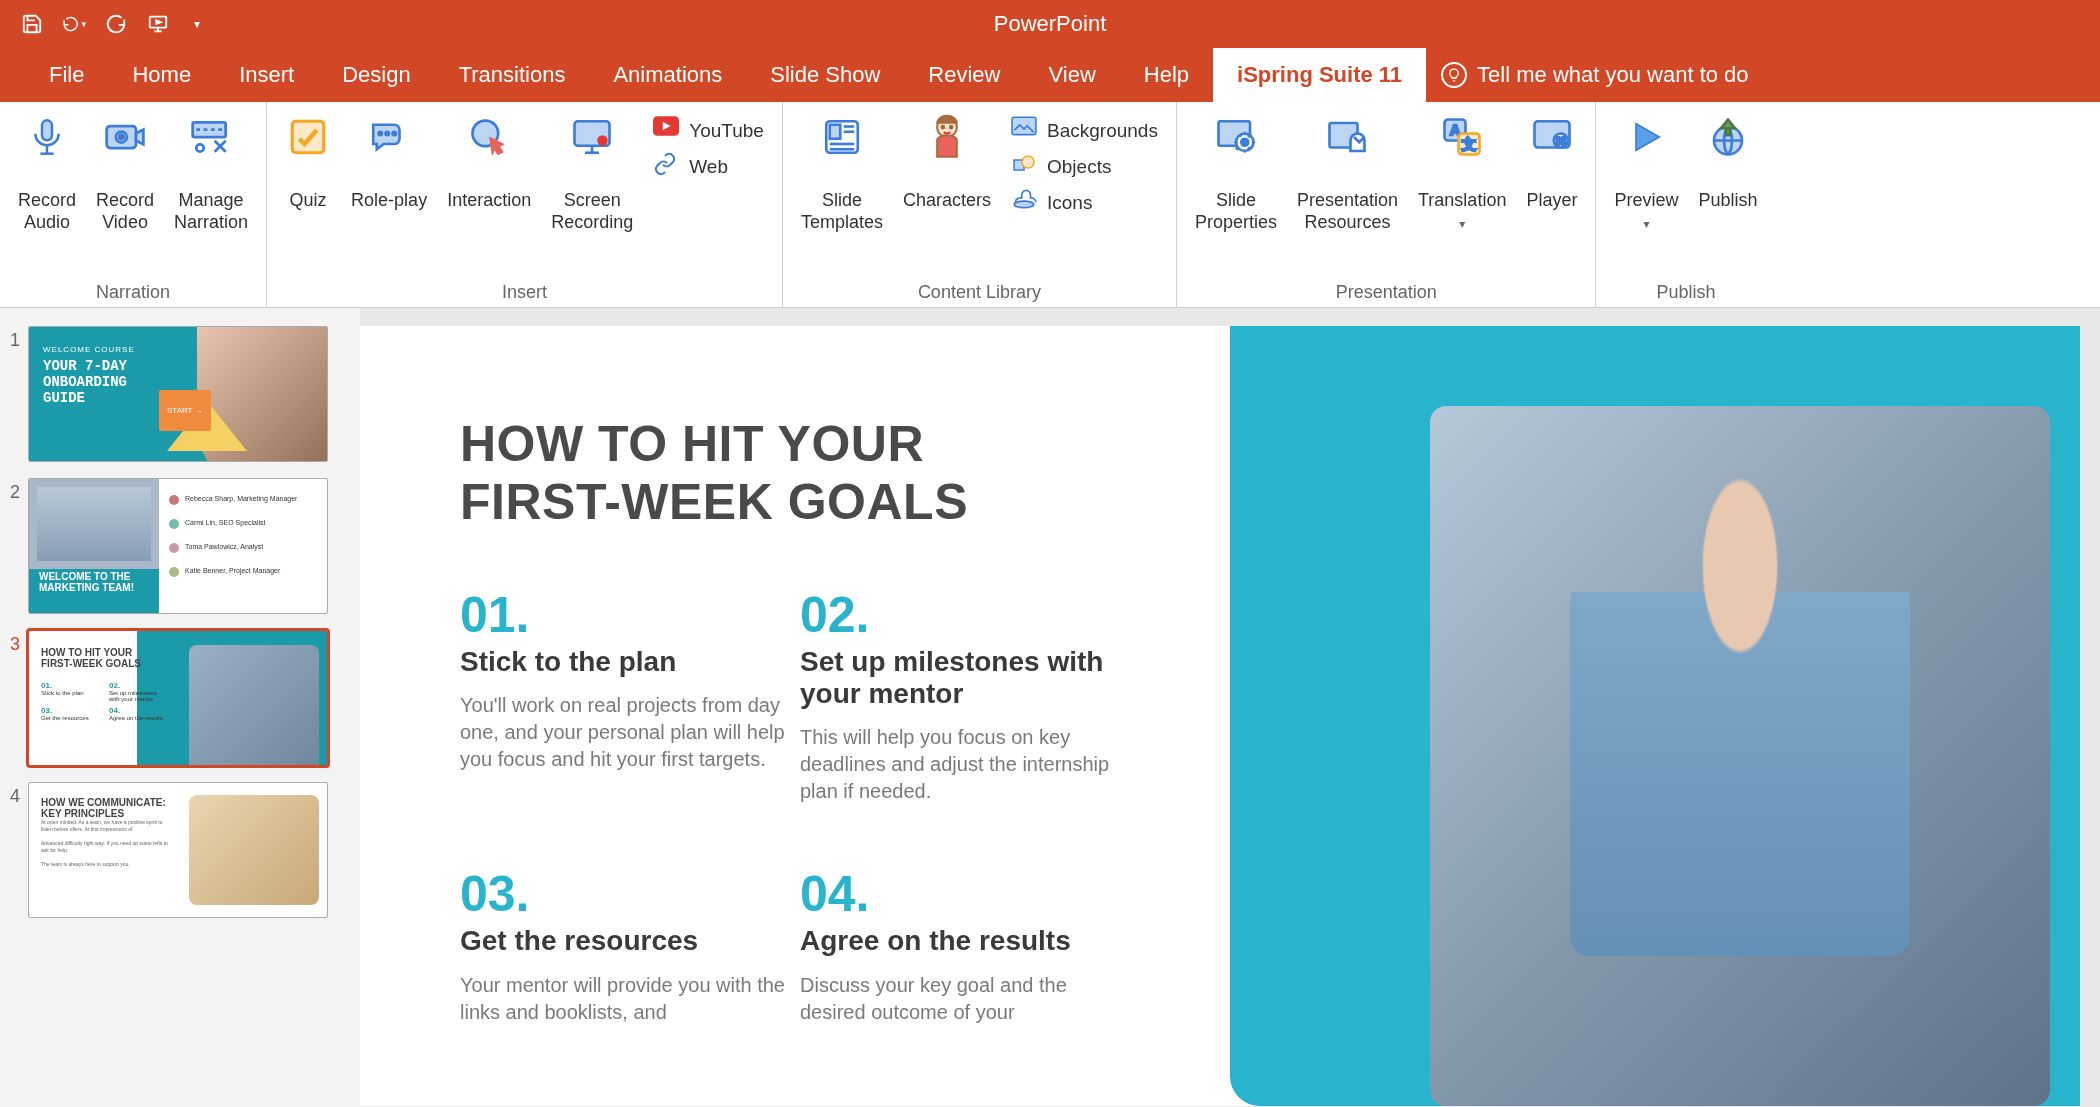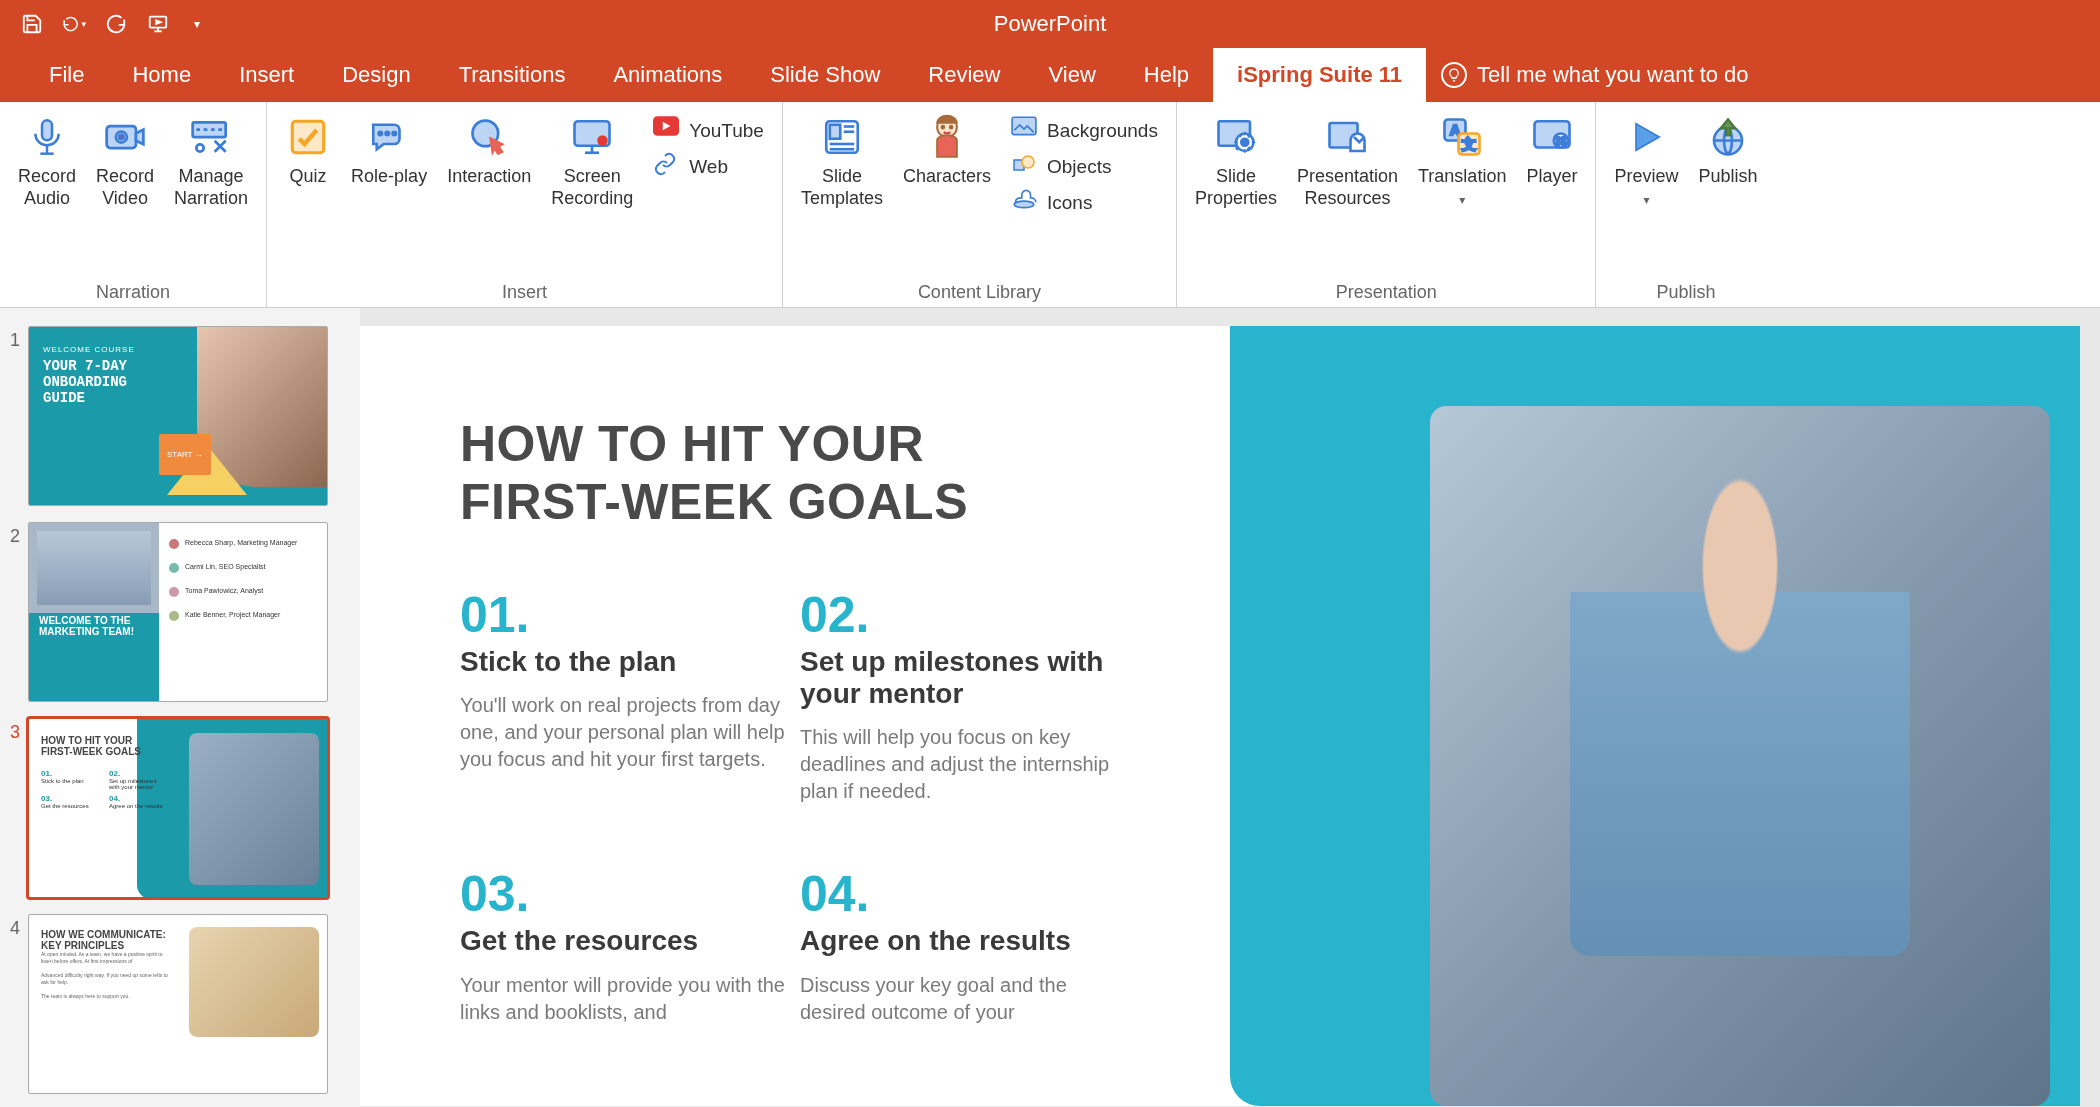--- a/index.html
+++ b/index.html
@@ -18,33 +18,33 @@
 .tell-me { display:flex; align-items:center; gap:10px; margin-left:15px; font-size:22px; }
 .bulb-icon { width:26px; height:26px; border:2px solid #fff; border-radius:50%; display:flex; align-items:center; justify-content:center; }
 
 
 .ribbon { height:206px; background:#fff; border-bottom:1px solid #ccc; display:flex; }
 .ribbon-group { border-right:1px solid #d0d0d0; padding:8px 12px 4px; display:flex; flex-direction:column; justify-content:space-between; }
 .ribbon-group-body { display:flex; gap:8px; align-items:flex-start; }
 .ribbon-group-label { text-align:center; font-size:18px; color:#666; padding-top:4px; }
 .ribbon-btn { display:flex; flex-direction:column; align-items:center; gap:6px; cursor:pointer; padding:4px 6px; }
 .ribbon-btn-icon { width:46px; height:46px; display:flex; align-items:center; justify-content:center; }
-.ribbon-btn-label { font-size:18px; color:#333; text-align:center; line-height:1.2; }
+.ribbon-btn-label { font-size:18px; color:#333; text-align:center; line-height:1.2;margin-top:24px; }
 .ribbon-small-list { display:flex; flex-direction:column; gap:6px; padding-top:4px; }
 .ribbon-small-item { display:flex; align-items:flex-end; gap:10px; cursor:pointer; padding:2px 6px; }
 .ribbon-small-item .sm-icon { width:26px; height:26px; }
 .ribbon-small-item .sm-label { font-size:19px; color:#333; }
 .chev { font-size:12px; color:#666; margin-top:-2px; }
 
 
 .workspace { display:flex; height:799px; }
 .thumb-panel { width:360px; background:#f3f3f3; padding:18px 10px 0 2px; overflow:hidden; }
 .thumb-row { display:flex; align-items:flex-start; margin-bottom:16px; }
 .thumb-num { width:26px; font-size:18px; color:#666; text-align:center; padding-top:4px; }
-.thumb { width:300px; height:180px; background:#fff; border:1px solid #aaa; border-radius:2px; position:relative; overflow:hidden; }
+.thumb { width:300px; height:136px; background:#fff; border:1px solid #aaa; border-radius:2px; position:relative; overflow:hidden; }
 .thumb.selected { outline:3px solid #D24726; outline-offset:-1px; }
 
 
 .t1-bg { position:absolute; inset:0; background:#1B9AAA; }
 .t1-photo { position:absolute; right:0; top:0; width:130px; height:160px; background:linear-gradient(135deg,#e8c5b0,#8a6850); border-radius:0 0 0 60px; }
 .t1-tri { position:absolute; right:80px; bottom:10px; width:0; height:0; border-left:40px solid transparent; border-right:40px solid transparent; border-bottom:50px solid #f5d062; }
 .t1-text { position:absolute; left:14px; top:18px; color:#fff; }
 .t1-sub { font-size:8px; letter-spacing:1px; }
 .t1-title { font-size:14px; font-weight:700; line-height:1.15; margin-top:4px;font-family:Liberation Mono, monospace; }
 .t1-btn { position:absolute; left:130px; bottom:30px; background:#f08a3c; color:#fff; font-size:8px; padding:16px 8px; border-radius:2px; }

